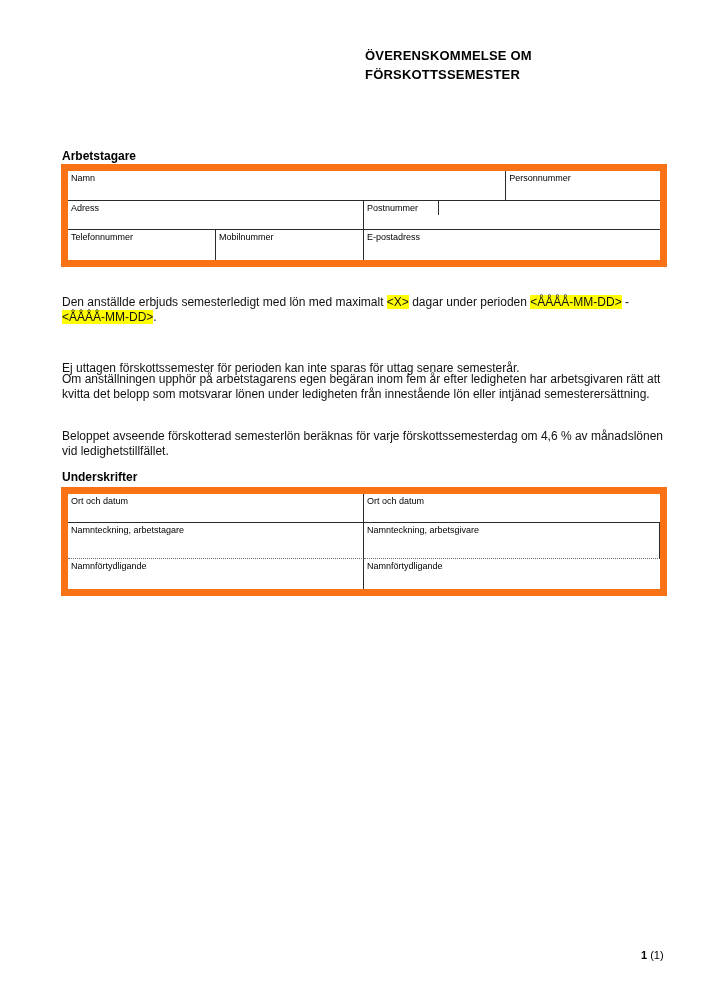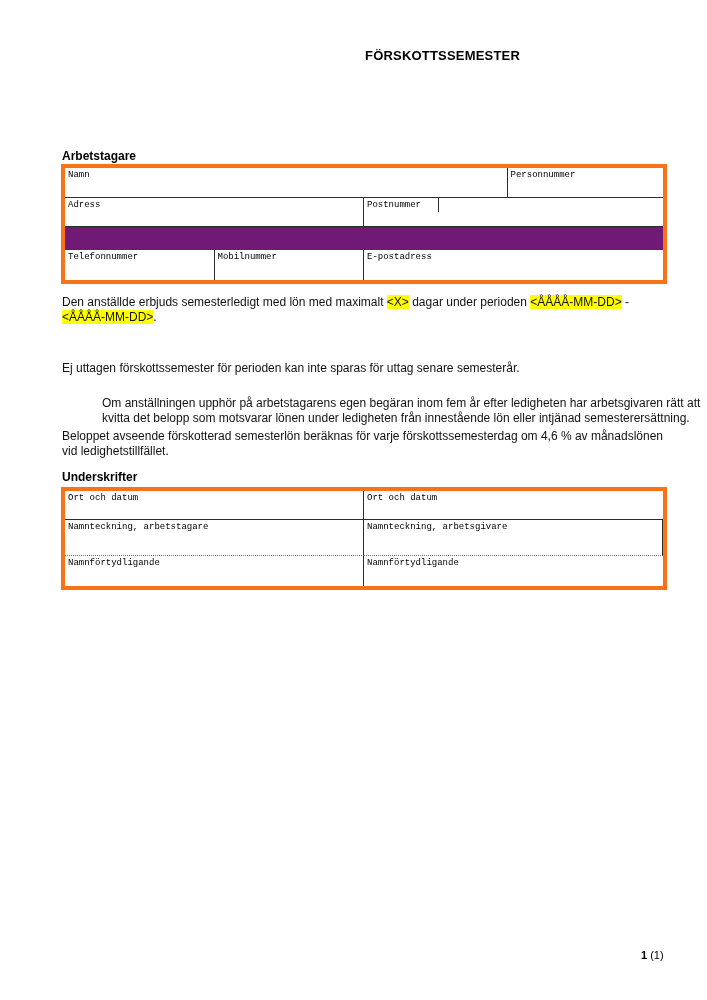--- a/index.html
+++ b/index.html
@@ -16,24 +16,23 @@
     font-size:13px;font-weight:bold;line-height:19px;
     letter-spacing:.2px;color:#000;
   }
   .doc-title span{display:block;}
   .sec-heading{
     position:absolute;left:62px;
     font-size:12px;font-weight:bold;color:#000;
   }
   .tbl{
     position:absolute;left:61px;
-    border:4px solid #f97316;
+    border:7px solid #f97316;
     box-sizing:border-box;
-    background:#701a75;
-    font-family:Liberation Mono, monospace;
+    background:#3b82f6;
   }
   .row{display:flex;box-sizing:border-box;}
   .cell{
     position:relative;
     box-sizing:border-box;
     border-right:1px solid #2b2b2b;
     border-bottom:1px solid #2b2b2b;
     background:#fff;
   }
   .cell.no-right{border-right:none;}
@@ -63,20 +62,21 @@
   }
   .page-num .cur{font-weight:bold;}
   .page-num .tot{font-weight:normal;margin-left:3px;}
 </style>
 </head>
 <body>
 
 <div class="page">
 
   <div class="doc-title">
+    <span>ÖVERENSKOMMELSE OM</span>
     <span>FÖRSKOTTSSEMESTER</span>
   </div>
 
   <div class="sec-heading" style="top:149px;">Arbetstagare</div>
 
   <div class="tbl" style="top:164px;width:606px;">
     <div class="row" style="height:30px;">
       <div class="cell" style="width:447px;">
         <span class="cell-label">Namn</span>
       </div>
@@ -88,42 +88,42 @@
       <div class="cell" style="width:302px;">
         <span class="cell-label">Adress</span>
       </div>
       <div class="cell no-right" style="width:75px;">
         <span class="cell-label">Postnummer</span>
       </div>
       <div class="cell" style="width:227px;">
         <span class="tick"></span>
       </div>
     </div>
-    <div class="row last" style="height:30px;margin-top:23px;">
+    <div class="row last" style="height:30px;">
       <div class="cell" style="width:151px;">
         <span class="cell-label">Telefonnummer</span>
       </div>
       <div class="cell" style="width:151px;">
         <span class="cell-label">Mobilnummer</span>
       </div>
       <div class="cell" style="width:302px;">
         <span class="cell-label">E-postadress</span>
       </div>
     </div>
   </div>
 
   <div class="para" style="top:295px;">
     <span class="pline"><span>Den anställde erbjuds semesterledigt med lön med maximalt </span><span class="hl" style="background: rgb(255, 255, 0);">&lt;X&gt;</span><span> dagar under perioden </span><span class="hl" style="background: rgb(255, 255, 0);">&lt;ÅÅÅÅ-MM-DD&gt;</span><span> -</span></span>
     <span class="pline"><span class="hl" style="background: rgb(255, 255, 0);">&lt;ÅÅÅÅ-MM-DD&gt;</span><span>.</span></span>
   </div>
 
 
   <div class="para" style="top:361px;">Ej uttagen förskottssemester för perioden kan inte sparas för uttag senare semesterår.</div>
 
-  <div class="para" style="top:396px;margin-left:40px;">
+  <div class="para" style="top:372px;">
     <span class="pline">Om anställningen upphör på arbetstagarens egen begäran inom fem år efter ledigheten har arbetsgivaren rätt att</span>
     <span class="pline">kvitta det belopp som motsvarar lönen under ledigheten från innestående lön eller intjänad semesterersättning.</span>
   </div>
 
   <div class="para" style="top:429px;">
     <span class="pline">Beloppet avseende förskotterad semesterlön beräknas för varje förskottssemesterdag om 4,6 % av månadslönen</span>
     <span class="pline">vid ledighetstillfället.</span>
   </div>
 
   <div class="sec-heading" style="top:470px;">Underskrifter</div>

